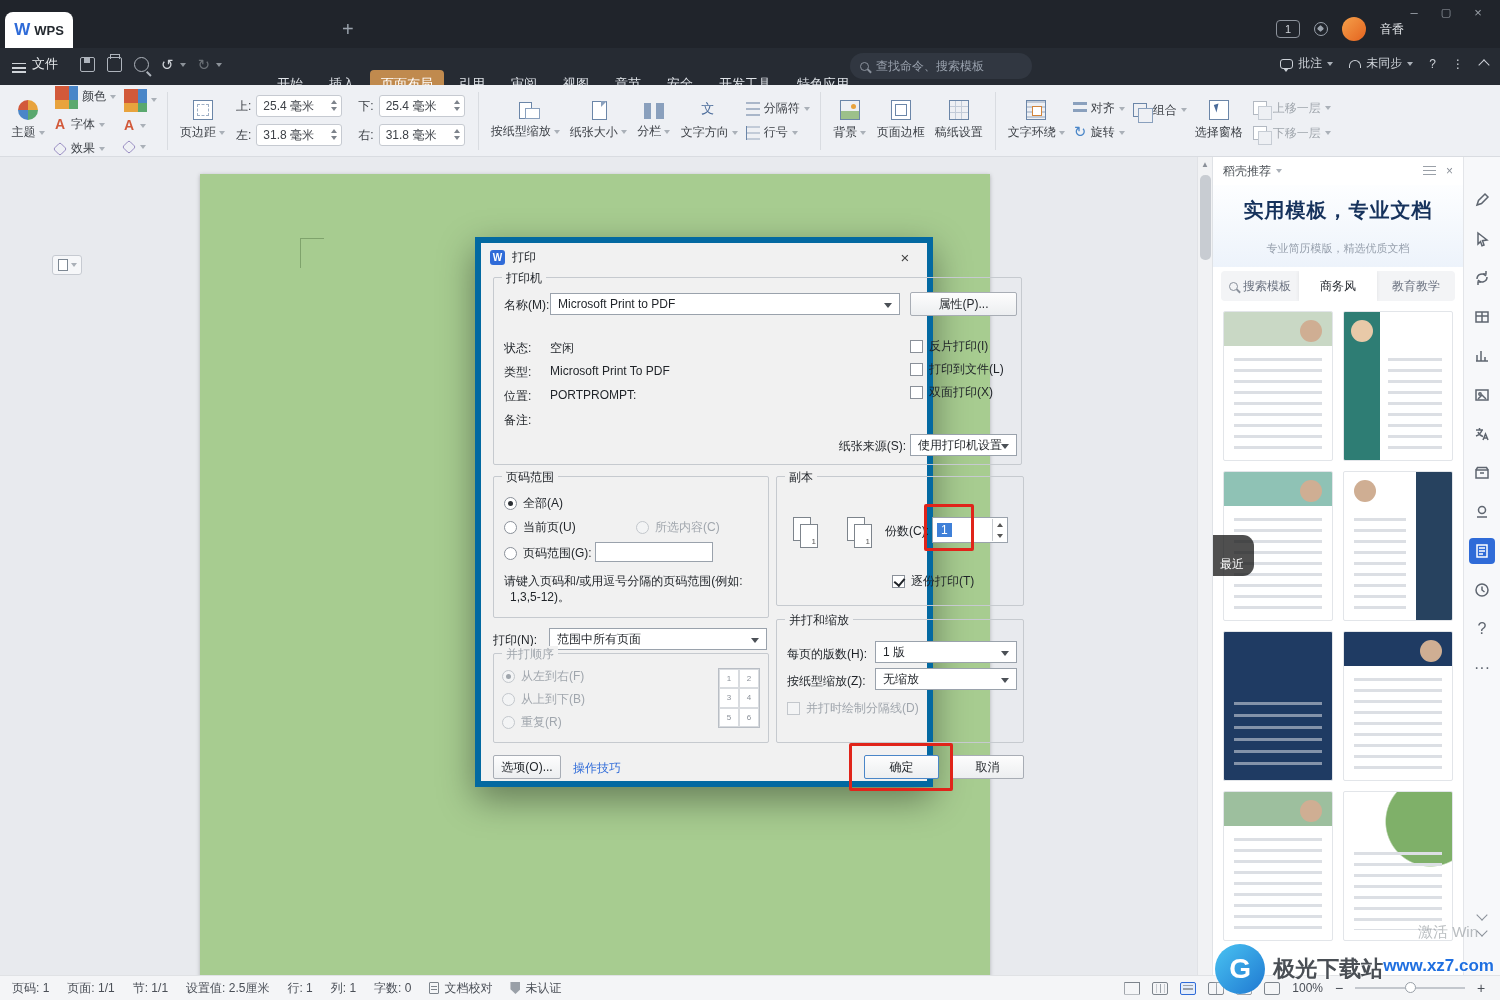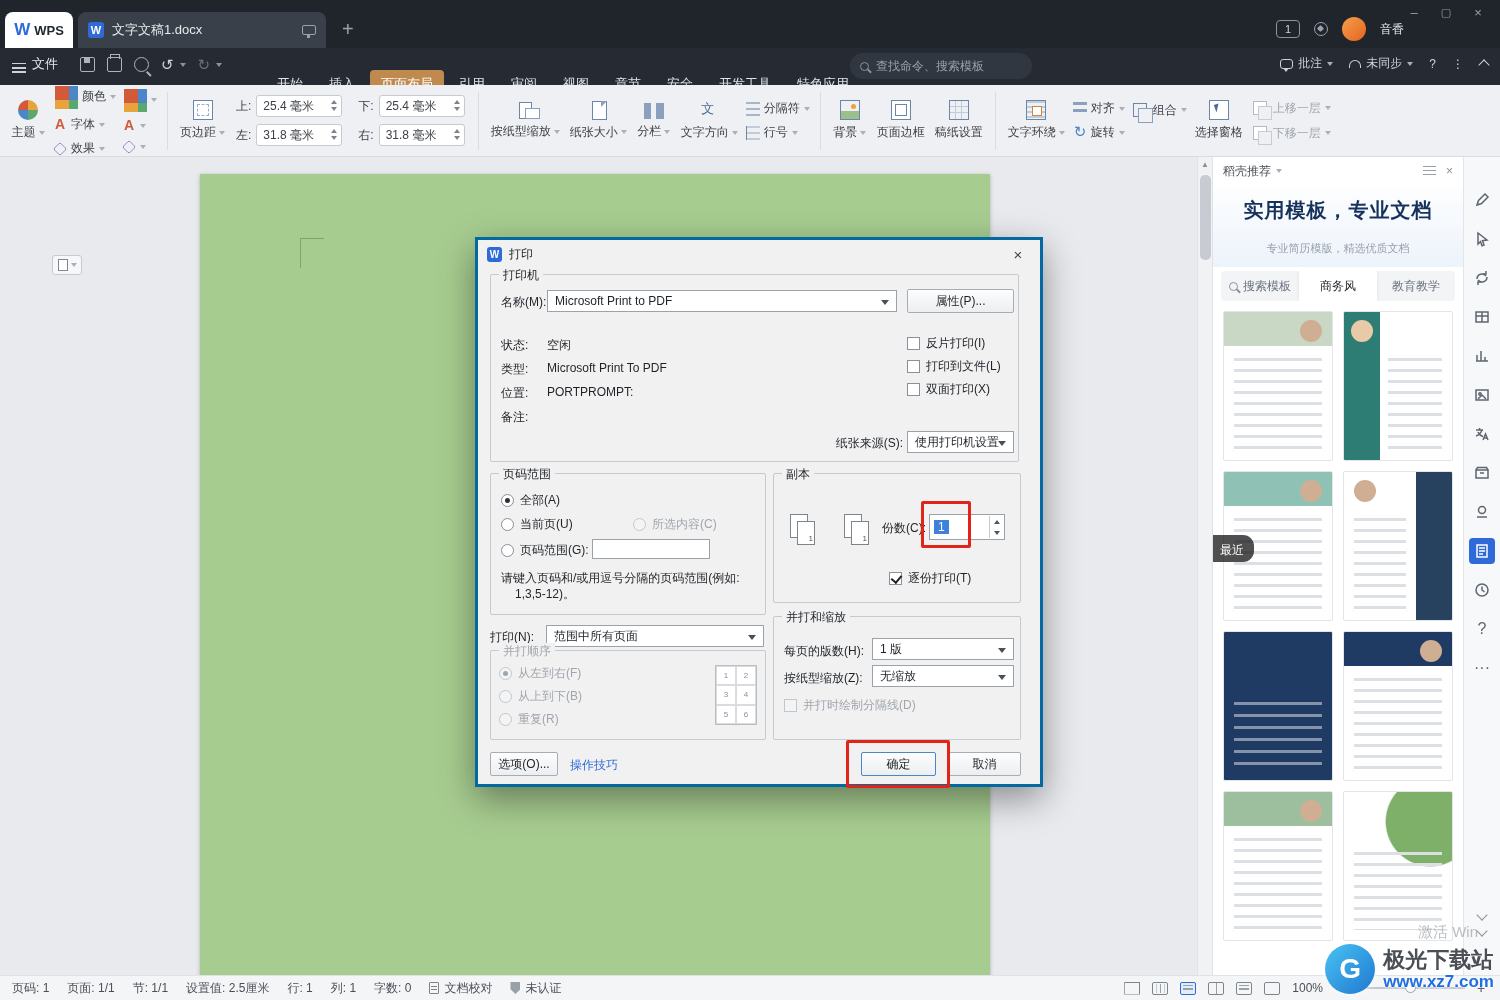--- a/index.html
+++ b/index.html
@@ -105,21 +105,21 @@
 .doc-area{position:absolute;left:0;top:157px;width:1197px;height:818px;background:#e8eaee;overflow:hidden}
 .page{position:absolute;left:200px;top:17px;width:790px;height:810px;background:#a7cc90;box-shadow:0 1px 4px rgba(0,0,0,.25)}
 .corner-guide{position:absolute;left:100px;top:64px;width:24px;height:30px;border-left:1px solid #7fa36c;border-top:1px solid #7fa36c}
 .paste-pop{position:absolute;left:52px;top:98px;width:30px;height:20px;background:#f6f7f9;border:1px solid #c6cad1;border-radius:3px;display:flex;align-items:center;justify-content:center;gap:3px;cursor:pointer}
 .paste-pop .sq{width:10px;height:12px;border:1.5px solid #7d8893;background:#fff}
 .doc-scroll{position:absolute;left:1197px;top:157px;width:15px;height:818px;background:#f1f2f4;border-left:1px solid #e0e2e6}
 .ds-up{height:15px;display:flex;align-items:center;justify-content:center;font-size:8px;color:#8a9099;cursor:pointer}
 .ds-thumb{position:absolute;left:2px;top:18px;width:11px;height:85px;background:#c8ccd2;border-radius:5px;cursor:grab}
 
 
-.dialog{position:absolute;left:475px;top:237px;width:568px;height:550px;background:#f1f1f1;border:3px solid #0369a1;box-shadow:0 12px 34px rgba(0,0,0,.4);font-size:12px;color:#1f2328;z-index:50}
+.dialog{position:absolute;left:475px;top:237px;width:458px;height:550px;background:#f1f1f1;border:6px solid #0369a1;box-shadow:0 12px 34px rgba(0,0,0,.4);font-size:12px;color:#1f2328;z-index:50}
 .dlg-title{height:28px;display:flex;align-items:center;padding:0 9px;gap:7px}
 .dlg-wicon{width:15px;height:15px;background:#2f6bd8;border-radius:3px;color:#fff;font-size:10px;font-weight:bold;display:flex;align-items:center;justify-content:center}
 .dlg-wicon::after{content:"W"}
 .dlg-close{margin-left:auto;width:26px;height:22px;display:flex;align-items:center;justify-content:center;font-size:15px;color:#444;cursor:pointer}
 .grp{position:absolute;border:1px solid #c6cacf;border-radius:2px}
 .legend{position:absolute;top:-8px;left:8px;background:#f1f1f1;padding:0 4px;font-size:12px;color:#1f2328}
 .abs{position:absolute}
 .combo{background:#fff;border:1px solid #9aa2ac;height:22px;display:flex;align-items:center;padding:0 20px 0 7px;position:absolute;cursor:pointer;overflow:hidden;white-space:nowrap}
 .combo::after{content:"";position:absolute;right:7px;top:9px;border-left:4px solid transparent;border-right:4px solid transparent;border-top:5px solid #4b5056}
 .btn{background:linear-gradient(#fdfdfd,#eceef0);border:1px solid #a8adb5;border-radius:2px;height:24px;display:inline-flex;align-items:center;justify-content:center;padding:0 8px;font-size:12px;color:#1f2328;position:absolute;cursor:pointer;white-space:nowrap}
@@ -167,21 +167,21 @@
 .tgrid{display:grid;grid-template-columns:1fr 1fr;gap:10px;padding:10px}
 .tcard{height:150px;background:#fff;border:1px solid #e2e5e9;border-radius:2px;position:relative;overflow:hidden;cursor:pointer}
 .tcard .lines{position:absolute;left:10px;right:10px;top:46px;bottom:10px;background:repeating-linear-gradient(#dcdfe4 0 3px,transparent 3px 11px)}
 .tcard .photo{position:absolute;width:22px;height:22px;border-radius:50%;background:#cfae93;top:8px;right:10px}
 .tcard .band{position:absolute;left:0;top:0;right:0;height:34px}
 .tcard .side{position:absolute;left:0;top:0;bottom:0;width:36px}
 .c-green{background:#9dbf9e}.c-teal{background:#2e7d74}.c-navy{background:#1f3b63}.c-sage{background:#c9d8c5}.c-mint{background:#8fc2b5}.c-dark{background:#27425f}
 .v-cover{background:#1f3b63}
 .v-cover .lines{background:repeating-linear-gradient(rgba(255,255,255,.45) 0 3px,transparent 3px 12px);top:70px}
 .v-leaf{background:radial-gradient(circle at 80% 20%,#7fb069 0 30%,#fff 31%),radial-gradient(circle at 20% 90%,#a7cc90 0 25%,#fff 26%)}
-.recent-badge{position:absolute;left:0;top:378px;background:rgba(20,20,20,.75);color:#fff;font-size:12px;padding:7px 10px 3px 7px;border-radius:0 11px 11px 0;z-index:5}
+.recent-badge{position:absolute;left:0;top:378px;background:rgba(20,20,20,.75);color:#fff;font-size:12px;padding:21px 10px 3px 7px;border-radius:0 11px 11px 0;z-index:5}
 
 
 .rail{position:absolute;left:1463px;top:157px;width:37px;height:818px;background:#f7f8fa;border-left:1px solid #e3e5e9;display:flex;flex-direction:column;align-items:center;padding-top:30px;gap:13px}
 .rico{width:26px;height:26px;display:flex;align-items:center;justify-content:center;border-radius:4px;cursor:pointer;color:#5f6670;flex:0 0 auto}
 .rico svg{stroke:#5f6670;fill:none;stroke-width:1.5}
 .rico.active{background:#2f6bd8}
 .rico.active svg{stroke:#fff}
 .rail-bottom{margin-top:auto;display:flex;flex-direction:column;align-items:center;gap:8px;padding-bottom:40px}
 .chev-dn{width:8px;height:8px;border-right:1.5px solid #8a9099;border-bottom:1.5px solid #8a9099;transform:rotate(45deg);cursor:pointer}
 
@@ -202,38 +202,33 @@
 .vic-book::after{content:"";position:absolute;left:50%;top:1px;bottom:1px;width:1px;background:#9aa0a8;box-shadow:-4px 0 0 rgba(154,160,168,.5),4px 0 0 rgba(154,160,168,.5)}
 .zoom-ctl{display:flex;align-items:center;gap:9px}
 .zbtn{width:14px;text-align:center;cursor:pointer;color:#4a4f57;font-size:14px}
 .zslider{width:110px;height:2px;background:#c3c7cd;position:relative;cursor:pointer}
 .zthumb{position:absolute;left:50%;top:-5px;width:11px;height:11px;background:#fff;border:1px solid #99a0a8;border-radius:50%;margin-left:-5px}
 
 
 .activate-wm{position:absolute;right:22px;bottom:58px;color:rgba(140,146,152,.6);font-size:15px;z-index:150}
 .watermark{position:absolute;right:6px;bottom:6px;z-index:200;display:flex;align-items:center;gap:8px}
 .wm-logo{width:50px;height:50px;border-radius:50%;background:linear-gradient(135deg,#49c3f2,#1f78d1);display:flex;align-items:center;justify-content:center;color:#fff;font-size:28px;font-weight:bold;box-shadow:0 0 6px rgba(255,255,255,.8)}
-.wm-text{display:flex;flex-direction:column;line-height:1.15}
+.wm-text{display:flex;line-height:1.15}
 .wm-site{font-size:22px;font-weight:bold;color:#4a4f55;text-shadow:0 0 3px #fff,0 0 3px #fff}
 .wm-url{font-size:17px;font-weight:bold;color:#1f6fe0;text-shadow:0 0 3px #fff,0 0 3px #fff}
 </style>
 </head>
 <body>
 
 <div class="app">
 
   <div class="titlebar">
     <div class="wps-tab">
       <span class="wps-w">W</span>
       <span class="wps-name">WPS</span>
-    </div>
-    <div class="doc-tab">
-      <span class="doc-w"></span>
-      <span>文字文稿1.docx</span>
-      <span class="tab-monitor"></span>
     </div>
     <div class="new-tab">+</div>
     <div class="tb-right">
       <span class="badge1">1</span>
       <span class="star-ic"></span>
       <span class="avatar"></span>
       <span class="uname">音香</span>
     </div>
     <div class="win-controls">
       <span class="wc">–</span>
@@ -555,21 +550,21 @@
       <div class="rad dis" style="left:142px;top:42px">
           <span class="dot"></span>
           <span>所选内容(C)</span>
         </div>
       <div class="rad" style="left:10px;top:68px">
           <span class="dot"></span>
           <span>页码范围(G):</span>
         </div>
       <div class="txtinput" style="left:101px;top:65px;width:118px;height:20px"></div>
       <span class="hint" style="left:10px;top:96px">请键入页码和/或用逗号分隔的页码范围(例如:</span>
-      <span class="hint" style="left:24px;top:112px">1,3,5-12)。</span>
+      <span class="hint" style="left:16px;top:112px">1,3,5-12)。</span>
     </div>
 
     <span class="abs" style="left:12px;top:389px">打印(N):</span>
     <div class="combo" style="left:68px;top:385px;width:218px">
       <span>范围中所有页面</span>
     </div>
 
     <div class="grp dis" style="left:12px;top:410px;width:276px;height:90px">
       <span class="legend dis">并打顺序</span>
       <div class="rad dis sel" style="left:8px;top:14px">

